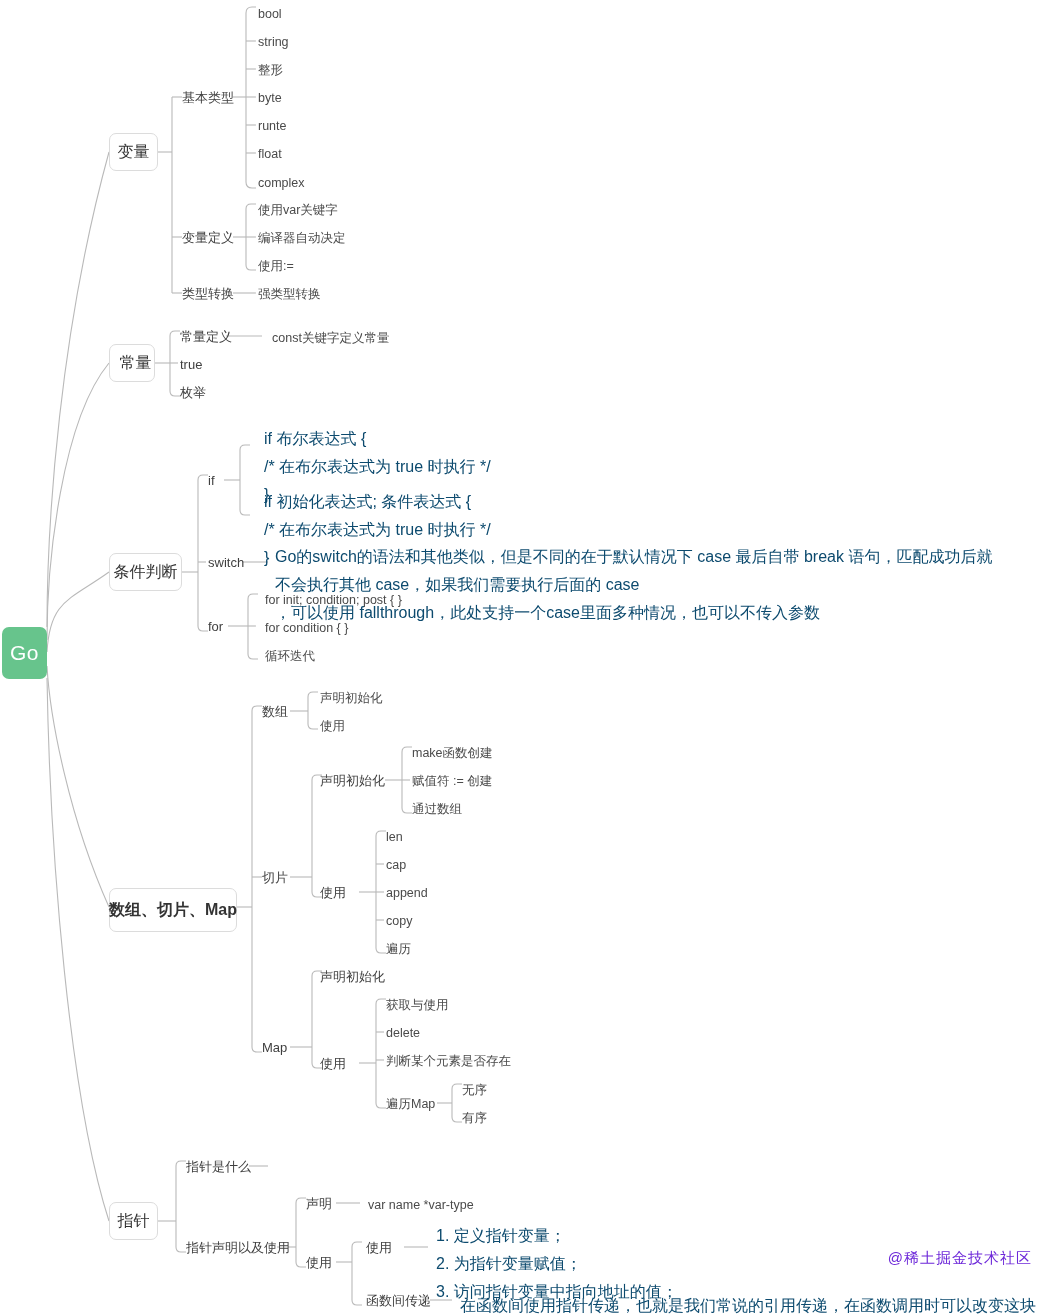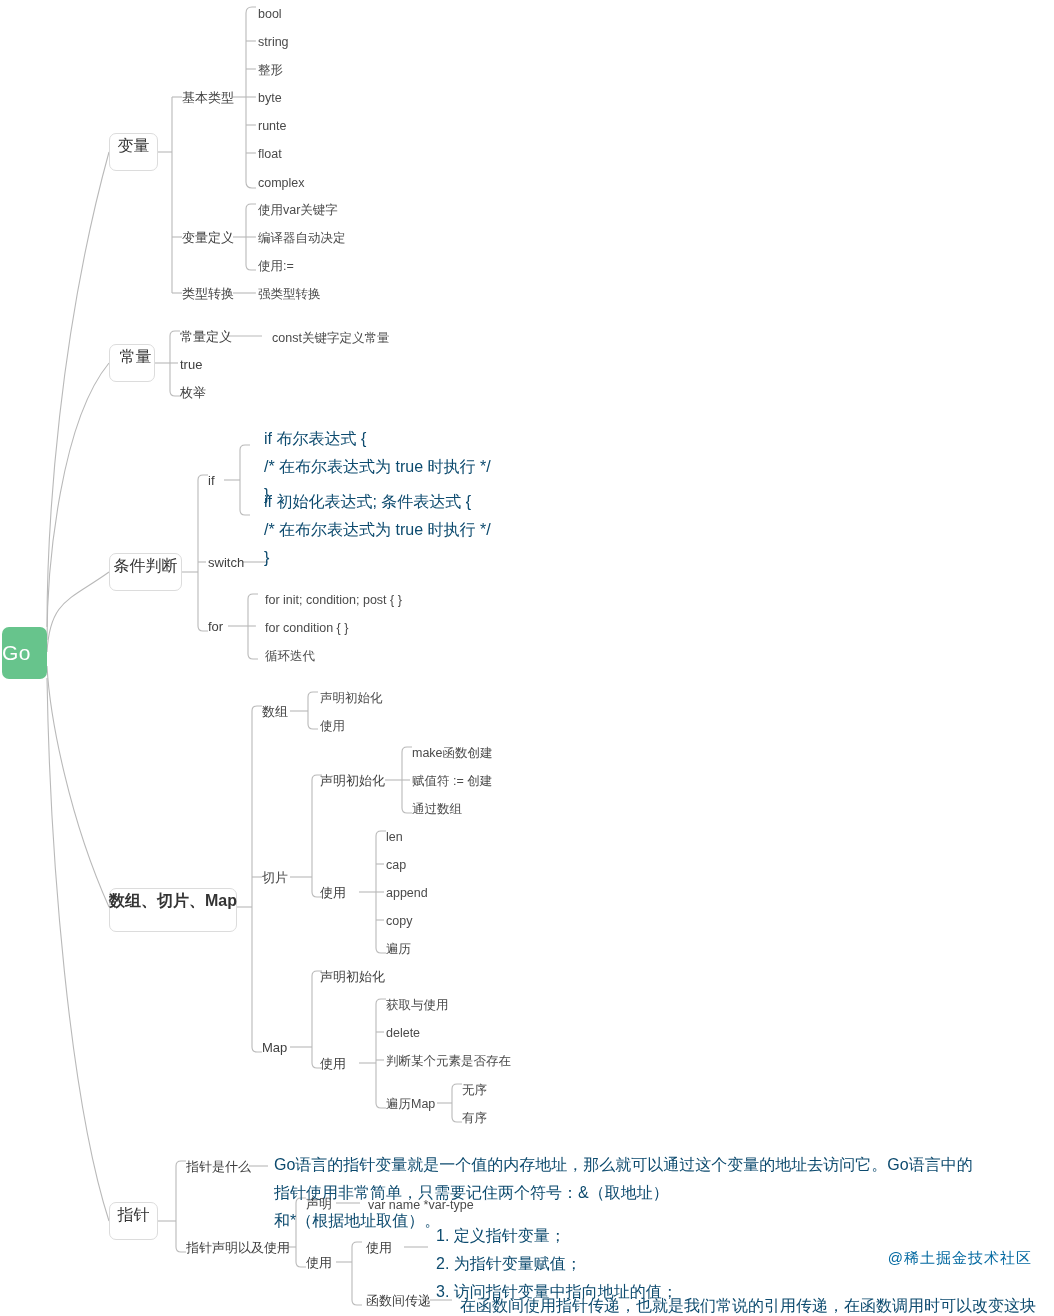--- a/index.html
+++ b/index.html
@@ -30,29 +30,30 @@
     line-height: 1.45;
   }
   
   .root-node {
     background: #67c48c;
     color: #ffffff;
     border-radius: 7px;
     font-size: 21px;
     display: flex;
     align-items: center;
-    justify-content: flex-start;
+    justify-content: center;
     letter-spacing: 0.5px;
   }
   
   .topic-node {
     background: #ffffff;
     border: 1px solid #dcdcdc;
     border-radius: 7px;
     display: flex;
+    align-items: center;
     justify-content: center;
     font-size: 16px;
     color: #333333;
     padding: 0 10px;
   }
   
   .leaf {
     font-size: 12.5px;
     color: #4a4a4a;
     display: flex;
@@ -64,21 +65,21 @@
     color: #0c4a6e;
     line-height: 1.75;
     display: block;
     white-space: pre-line;
   }
   .watermark {
     position: absolute;
     right: 22px;
     bottom: 48px;
     font-size: 15px;
-    color: #0369a1;
+    color: #6d28d9;
     letter-spacing: 1px;
     user-select: none;
   }
 </style>
 </head>
 <body>
 
 <div id="mindmap">
 
   <svg class="links" viewBox="0 0 1054 1316">
@@ -276,20 +277,22 @@
 
   <div class="node para" style="left:264px; top:425px; width:260px;">if 布尔表达式 {
     /* 在布尔表达式为 true 时执行 */
 }</div>
   <div class="node para" style="left:264px; top:488px; width:260px;">if 初始化表达式; 条件表达式 {
     /* 在布尔表达式为 true 时执行 */
 }</div>
 
   <div class="node leaf lv2" style="left:208px; top:554px;">
     <span>switch</span></div>
+  <div class="node para" style="left:275px; top:543px; width:722px;">Go的switch的语法和其他类似，但是不同的在于默认情况下 case 最后自带 break 语句，匹配成功后就不会执行其他 case，如果我们需要执行后面的 case
+，可以使用 fallthrough，此处支持一个case里面多种情况，也可以不传入参数</div>
 
   <div class="node leaf lv2" style="left:208px; top:618px;">
     <span>for</span></div>
   <div class="node leaf" style="left:265px; top:591px;">
     <span>for init; condition; post { }</span></div>
   <div class="node leaf" style="left:265px; top:619px;">
     <span>for condition { }</span></div>
   <div class="node leaf" style="left:265px; top:647px;">
     <span>循环迭代</span></div>
 
@@ -348,22 +351,20 @@
     <span>无序</span></div>
   <div class="node leaf" style="left:462px; top:1109px;">
     <span>有序</span></div>
 
   <div class="node topic-node" style="left:109px; top:1202px; width:49px; height:38px;">
     <span>指针</span>
   </div>
 
   <div class="node leaf lv2" style="left:186px; top:1158px;">
     <span>指针是什么</span></div>
-  <div class="node para" style="left:274px; top:1151px; width:712px;">Go语言的指针变量就是一个值的内存地址，那么就可以通过这个变量的地址去访问它。Go语言中的指针使用非常简单，只需要记住两个符号：&amp;（取地址）
-和*（根据地址取值）。</div>
 
   <div class="node leaf lv2" style="left:186px; top:1239px;">
     <span>指针声明以及使用</span></div>
 
   <div class="node leaf lv2" style="left:306px; top:1195px;">
     <span>声明</span></div>
   <div class="node leaf" style="left:368px; top:1196px;">
     <span>var name *var-type</span></div>
 
   <div class="node leaf lv2" style="left:306px; top:1254px;">

